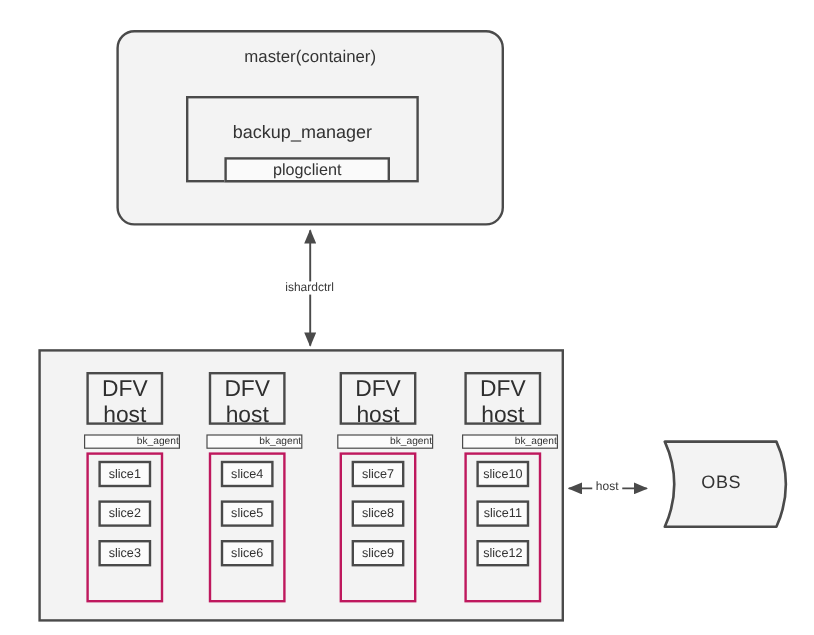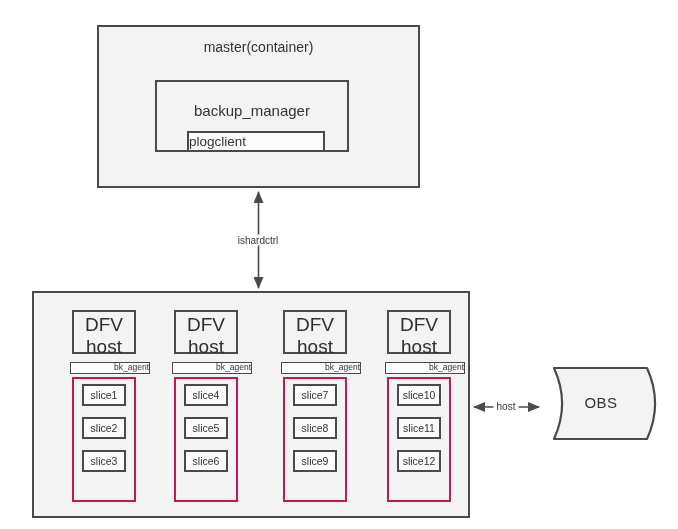--- a/index.html
+++ b/index.html
@@ -17,40 +17,41 @@
   }
   .box {
     position: absolute;
     background: #f3f3f3;
     border: 2px solid #4a4a4a;
   }
   
   .master {
     left: 97px; top: 25px; width: 323px; height: 163px;
     text-align: center;
+    border-radius: 15px;
   }
   .master-title {
     display: block;
     padding-top: 12px;
     font-size: 14px;
     color: #333333;
   }
   .backup {
     left: 56px; top: 53px; width: 194px; height: 72px;
     text-align: center;
   }
   .backup-title {
     display: block;
     padding-top: 20px;
     font-size: 15px;
   }
   .plog {
     left: 30px; top: 49px; width: 138px; height: 21px;
     background: #fafafa;
-    text-align: left;
+    text-align: center;
   }
   .plog-title {
     display: block;
     font-size: 13.5px;
     line-height: 17px;
   }
   
   .cluster {
     left: 32px; top: 291px; width: 438px; height: 227px;
   }

